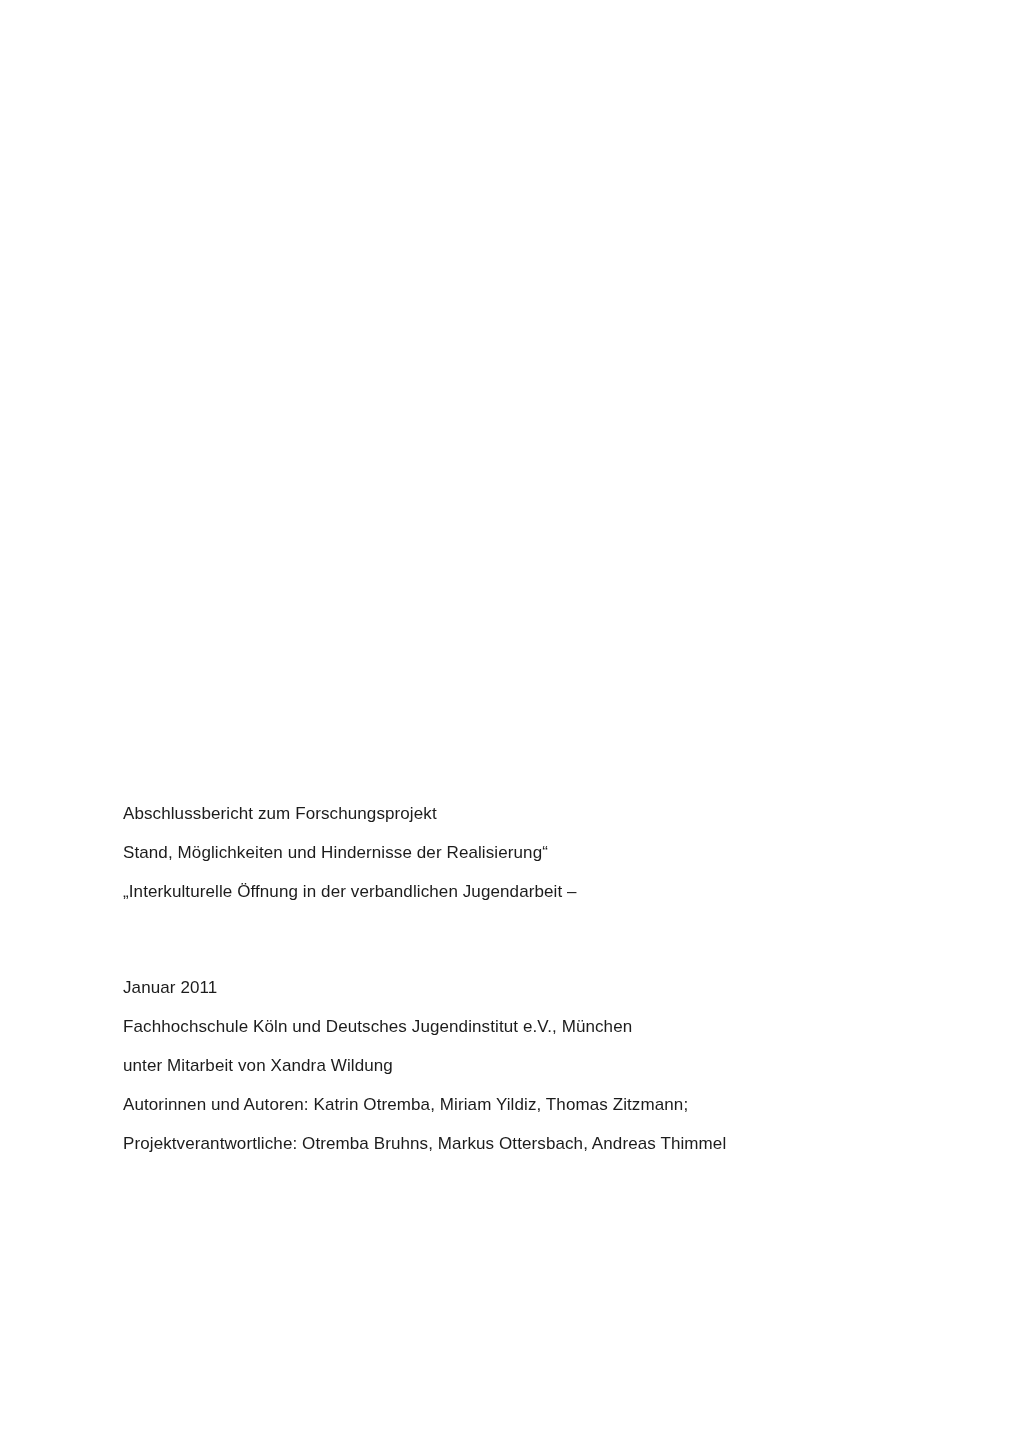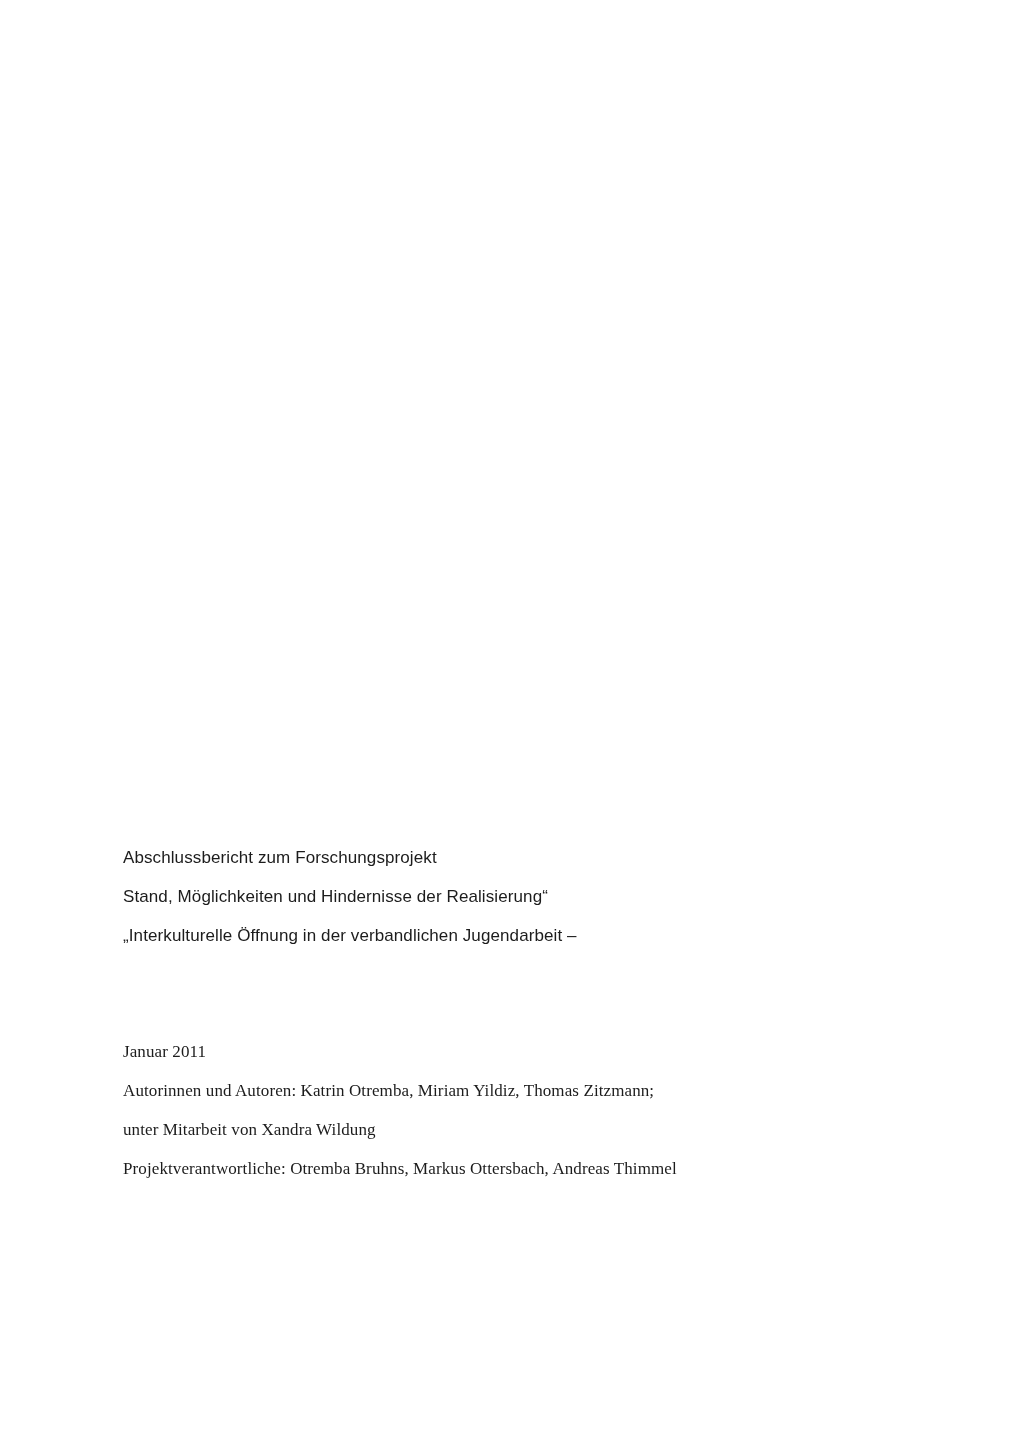--- a/index.html
+++ b/index.html
@@ -19,35 +19,36 @@
   }
   .text-block {
     position: absolute;
     left: 123px;
     right: 80px;
     font-size: 17px;
     line-height: 39px;
     color: #1c1c1c;
     letter-spacing: 0.1px;
   }
-  .title-block { top: 838px; }
-  .info-block  { top: 1032px; font-family: Liberation Serif, serif; }
+  .title-block { top: 794px; }
+  .info-block  { top: 968px; }
   .text-block p { white-space: nowrap; }
 </style>
 </head>
 <body>
 
 <div class="page">
 
   <div class="text-block title-block">
     <p>Abschlussbericht zum Forschungsprojekt</p>
     <p>Stand, Möglichkeiten und Hindernisse der Realisierung“</p>
     <p>„Interkulturelle Öffnung in der verbandlichen Jugendarbeit –</p>
   </div>
 
   <div class="text-block info-block">
     <p>Januar 2011</p>
+    <p>Fachhochschule Köln und Deutsches Jugendinstitut e.V., München</p>
+    <p>unter Mitarbeit von Xandra Wildung</p>
     <p>Autorinnen und Autoren: Katrin Otremba, Miriam Yildiz, Thomas Zitzmann;</p>
-    <p>unter Mitarbeit von Xandra Wildung</p>
     <p>Projektverantwortliche: Otremba Bruhns, Markus Ottersbach, Andreas Thimmel</p>
   </div>
 
 </div>
 
 </body></html>

